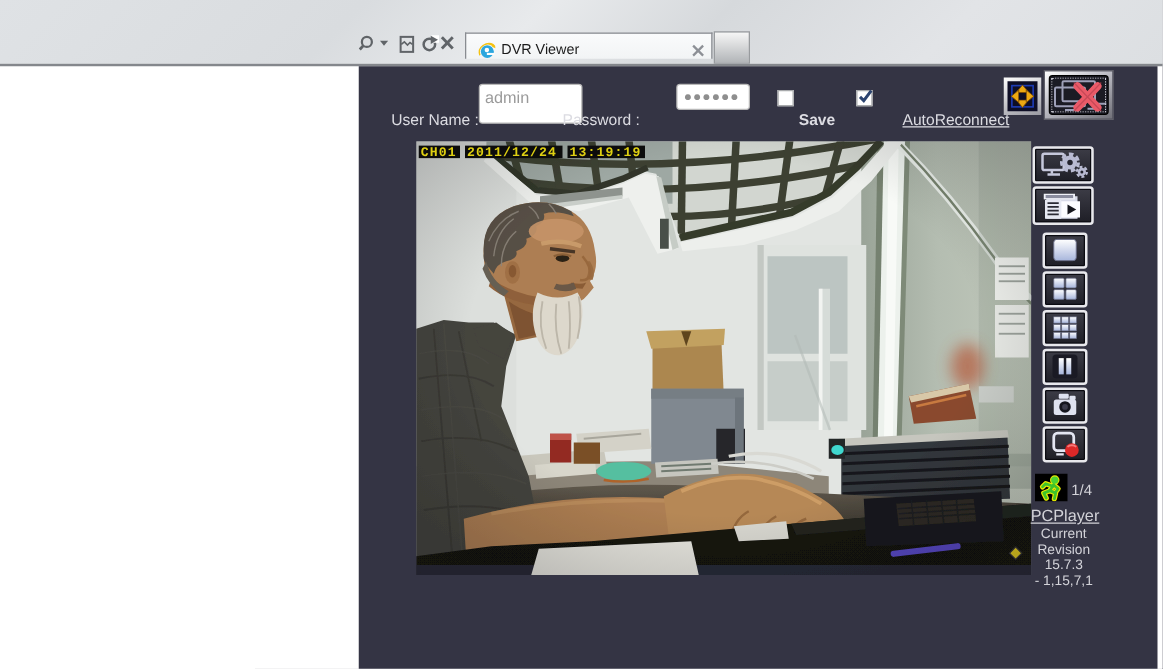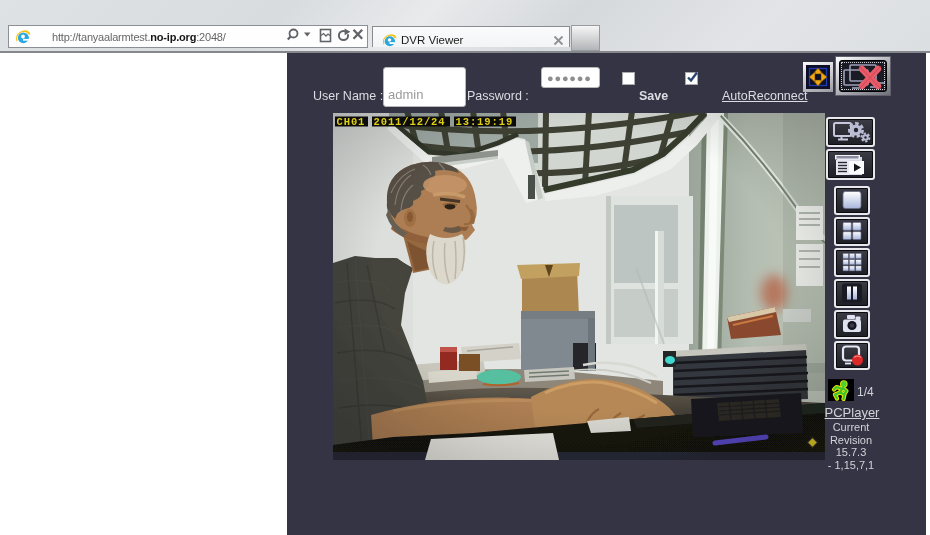--- a/index.html
+++ b/index.html
@@ -40,26 +40,20 @@
   <g id="ielogo">
    <circle cx="9.3" cy="9.8" r="5.4" fill="#2ba6de"></circle>
    <circle cx="9.0" cy="8.5" r="1.9" fill="#fdfdfd"></circle>
    <path d="M9.0,10.7 L15.3,10.7 L15.3,12.7 L9.0,12.7 Z" fill="#fdfdfd"></path>
    <path d="M14.2,8.0 L15.0,10.8 L9.5,10.4 Z" fill="#2ba6de"></path>
    <path d="M2.6,13.4 Q0.6,7.4 5.4,4.2 Q10.4,0.9 14.6,3.4 Q16.6,4.7 16.2,7.0 L13.8,6.0 Q13.4,4.4 11.0,4.0 Q7.4,3.4 4.8,6.2 Q2.2,9.0 3.6,12.4 Z" fill="#f5c211"></path>
   </g>
  </defs>
 </svg>
 <div id="chrome">
-  <div id="addrbar">
-    <svg width="18" height="18" style="margin-left:5px" viewBox="0 0 18 18">
-        <use href="#ielogo"></use>
-      </svg>
-    <span class="url">http://tanyaalarmtest.<b>no-ip.org</b>:2048/</span>
-  </div>
   <svg class="abs" style="left:287px;top:28px" width="78" height="15" viewBox="0 0 78 15">
     <g stroke="#606468" fill="none">
       <circle cx="6.5" cy="5.5" r="4" stroke-width="1.8"></circle>
       <line x1="3.6" y1="8.6" x2="0.8" y2="11.6" stroke-width="2.2"></line>
       <path d="M17,4.5 L23.5,4.5 L20.2,8.5 Z" fill="#606468" stroke="none"></path>
       <rect x="33.5" y="1.5" width="10" height="12" stroke-width="1.6"></rect>
       <path d="M34,7.5 L36.5,5.5 L39,8 L41,6 L43,7.5" stroke-width="1.3"></path>
       <circle cx="56.5" cy="7.5" r="4.6" stroke-width="2"></circle>
       <rect x="58.2" y="0.2" width="6" height="6" fill="#fefefe" stroke="none"></rect>
       <path d="M57.6,0.6 L63.4,3.8 L57.6,7.2 Z" fill="#606468" stroke="none"></path>
@@ -78,22 +72,22 @@
       <g stroke="#8d9096" stroke-width="1.8">
           <line x1="1.5" y1="1.5" x2="9.5" y2="9.5"></line>
           <line x1="9.5" y1="1.5" x2="1.5" y2="9.5"></line>
         </g>
     </svg>
   </div>
   <div id="newtab"></div>
 </div>
 <div id="panel"></div>
 <div class="lbl" style="left:313px;top:71px;">User Name :</div>
-<div class="inp" style="left:383px;top:67px;width:83px;height:32px;font-size:13px;color:#9a9a9a;padding:19px 4px;">admin</div>
-<div class="lbl" style="left:467px;top:71px;">Password :</div>
+<div class="inp" style="left:383px;top:67px;width:83px;height:32px;font-size:13px;color:#9a9a9a;padding:2px 4px;">admin</div>
+<div class="lbl" style="left:450px;top:71px;">Password :</div>
 <div class="inp" style="left:541px;top:67px;width:59px;height:21px;font-size:11px;color:#8e8e8e;letter-spacing:0.8px;padding:4px 0 0 5px;">●●●●●●</div>
 <div class="cb" style="left:622px;top:72px;"></div>
 <div class="lbl" style="left:639px;top:71px;font-weight:bold;">Save</div>
 <div class="cb" style="left:685px;top:72px;"></div>
 <svg class="abs" style="left:685px;top:70px" width="16" height="16" viewBox="0 0 16 16">
   <path d="M3,7.5 L6,10.5 L12,2.5" stroke="#2c4470" stroke-width="2.4" fill="none"></path>
 </svg>
 <div class="lbl" style="left:722px;top:71px;text-decoration:underline;">AutoReconnect</div>
 <div class="abs" style="left:803px;top:62px;width:30px;height:30px;background:linear-gradient(160deg,#fdfdfd,#9a9aa2);padding:3px;">
   <div style="width:24px;height:24px;background:#0e0e26;position:relative;">

